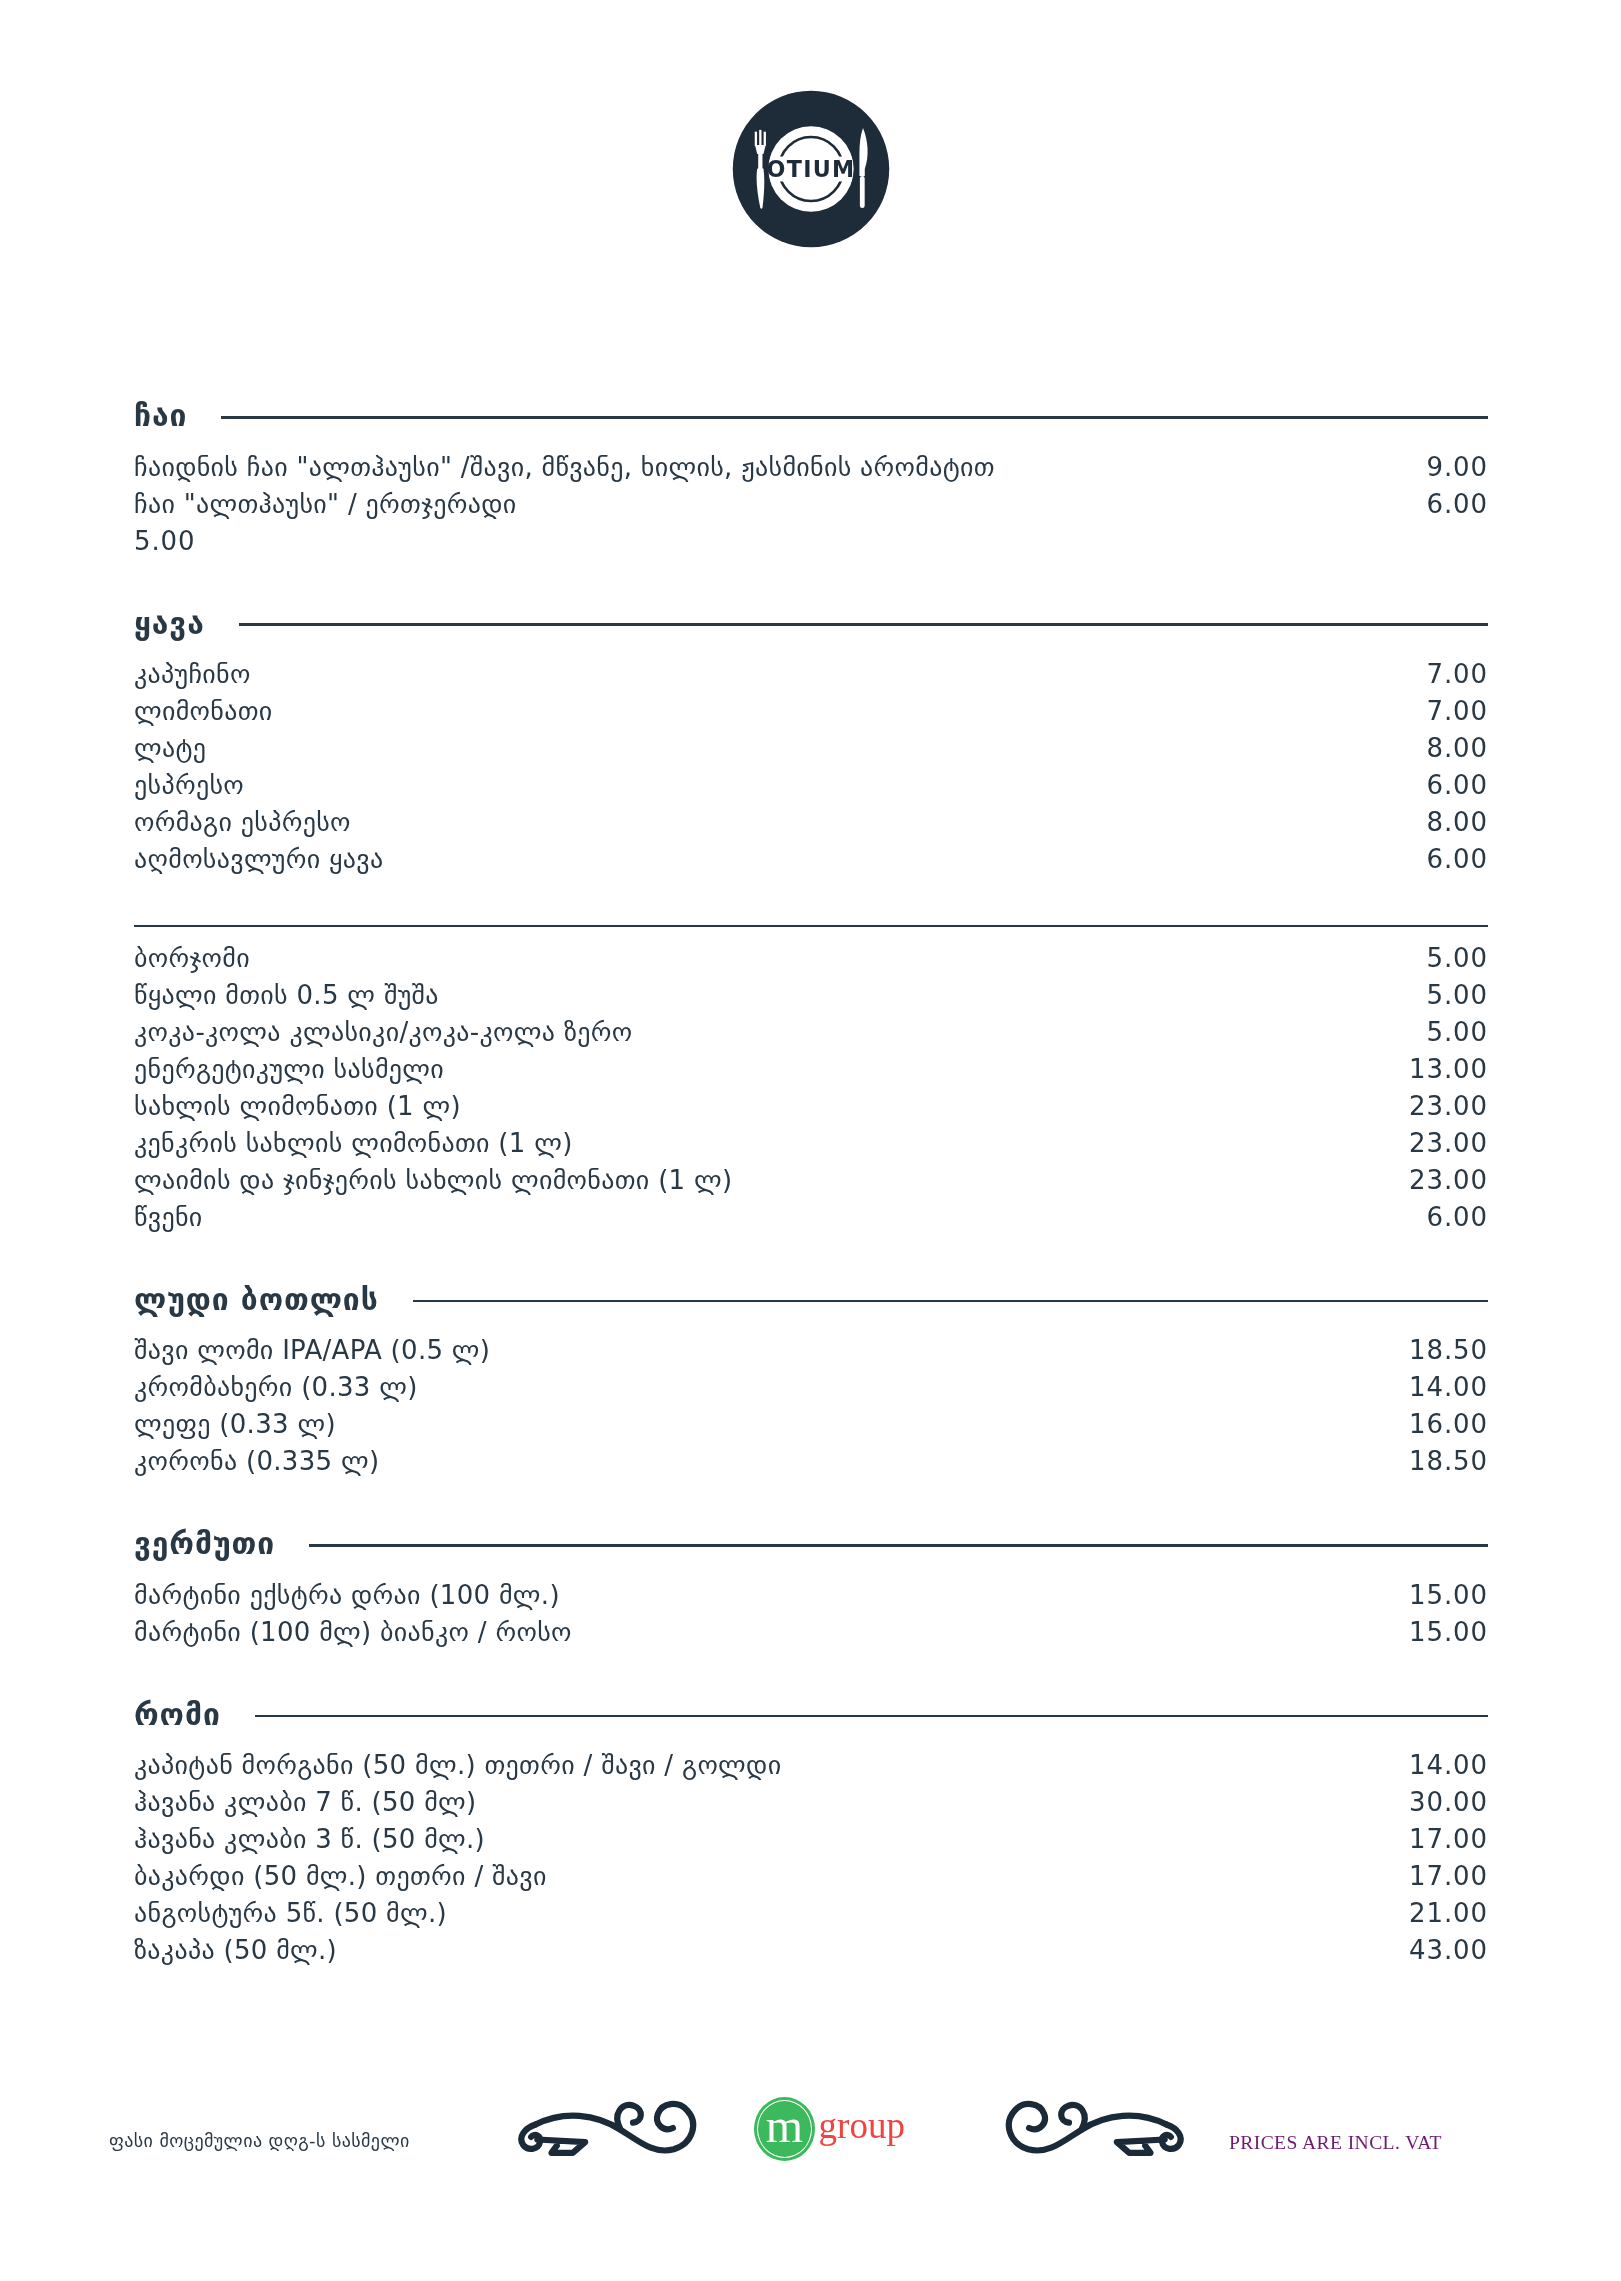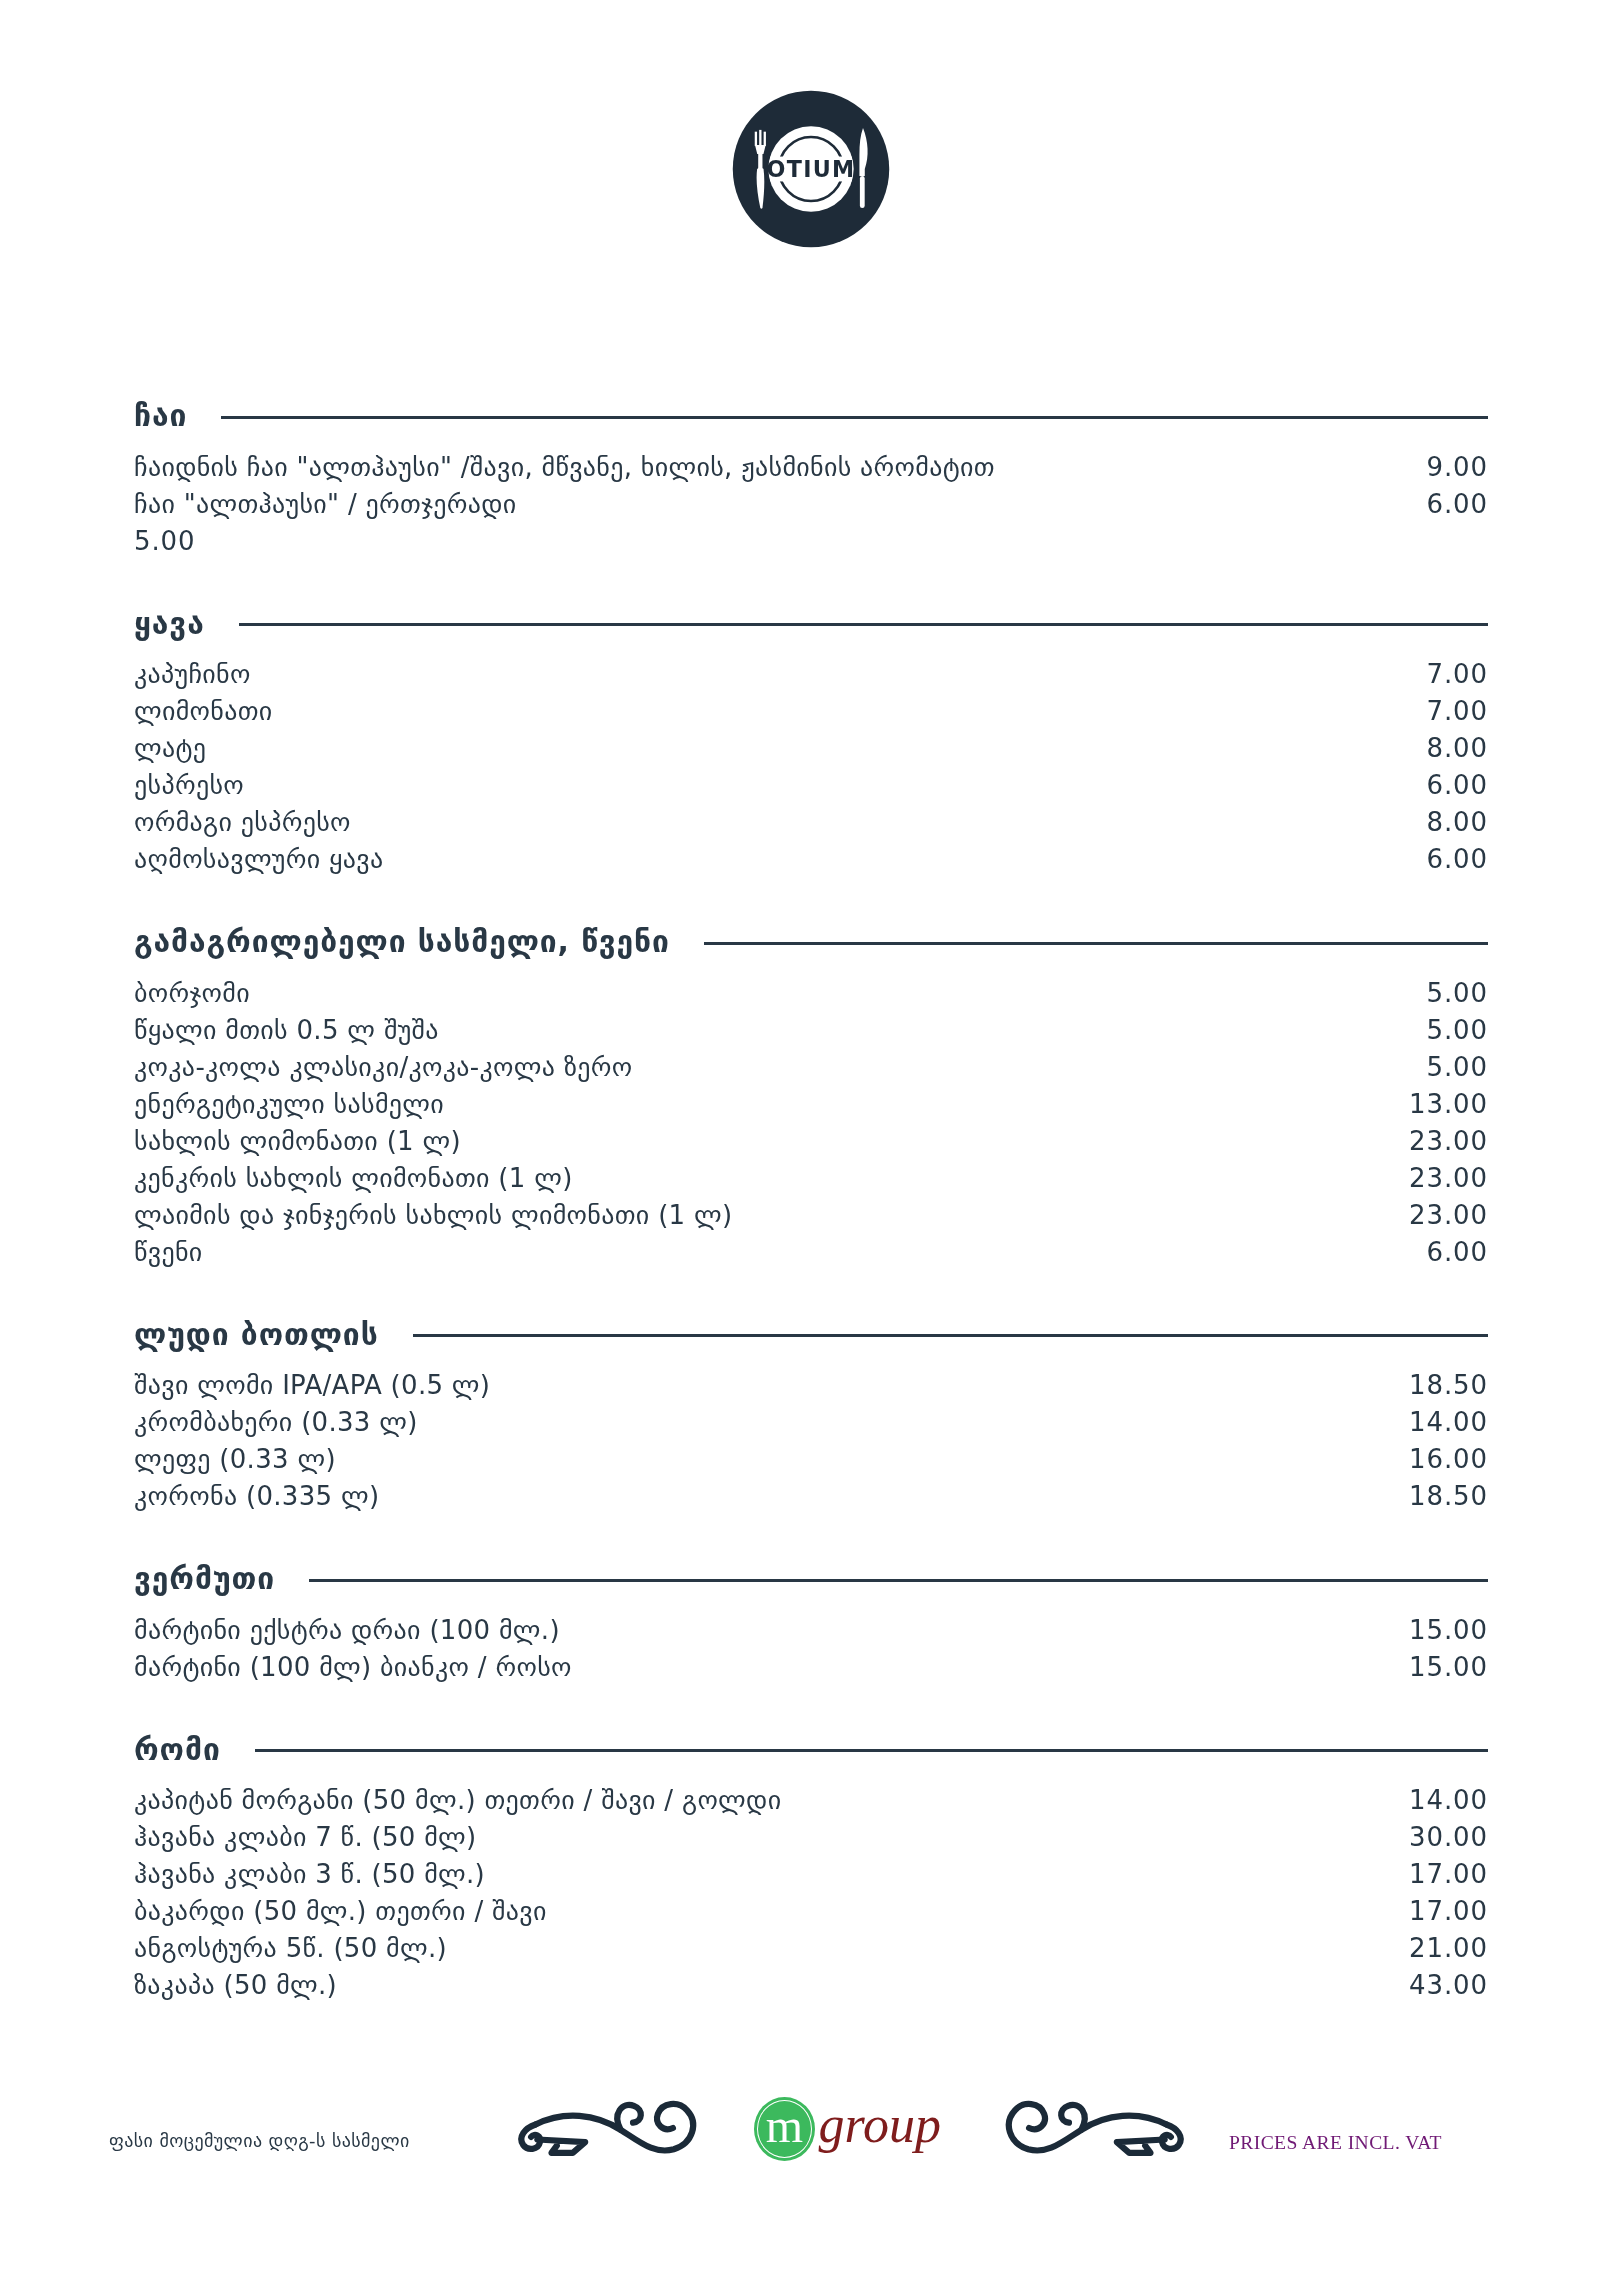--- a/index.html
+++ b/index.html
@@ -21,21 +21,21 @@
   
   .footer-note{position:absolute;left:109px;top:2130px;font-size:18px;letter-spacing:0.4px;}
   .flourish{position:absolute;top:2089px;width:192px;height:78px;}
   .flourish.left{left:510px;}
   .flourish.right{left:1000px;transform:scaleX(-1);}
   .mgroup{position:absolute;left:754px;top:2096px;display:flex;align-items:center;height:66px;}
   .mgroup-circle{position:relative;width:61px;height:64px;border-radius:50%;background:#3cb95d;
     display:flex;align-items:center;justify-content:center;flex:0 0 auto;}
   .mgroup-ring{position:absolute;inset:2.7px;border:1.8px solid #ffffff;border-radius:50%;}
   .mgroup-m{position:relative;top:-2.7px;font-family:"Liberation Serif",serif;font-size:48px;line-height:1;color:#ffffff;}
-  .mgroup-text{font-family:"Liberation Serif",serif;font-size:52px;line-height:1;color:#7f1d1d;margin-left:3.6px;position:relative;top:-3.6px;font-style:italic;}
+  .mgroup-text{font-family:"Liberation Serif",serif;font-size:37px;line-height:1;color:#ef4444;margin-left:3.6px;position:relative;top:-3.6px;}
   .vat-note{position:absolute;right:134px;top:2132px;font-size:19.6px;color:#701a75;
     font-family:Liberation Serif, serif;letter-spacing:0.4px;white-space:nowrap;}
 </style>
 </head>
 <body>
 
 <div class="page">
 
   <div class="logo">
     <svg viewBox="0 0 180 180" width="160" height="160">
@@ -105,21 +105,20 @@
         <span class="price">8.00</span>
       </div>
       <div class="row">
         <span class="item">აღმოსავლური ყავა</span>
         <span class="price">6.00</span>
       </div>
     </div>
 
     <div class="section">
       <div class="sec-head">
-        <h2 class="sec-title">გამაგრილებელი სასმელი, წვენი</h2>
         <div class="sec-rule"></div>
       </div>
       <div class="row">
         <span class="item">ბორჯომი</span>
         <span class="price">5.00</span>
       </div>
       <div class="row">
         <span class="item">წყალი მთის 0.5 ლ შუშა</span>
         <span class="price">5.00</span>
       </div>

